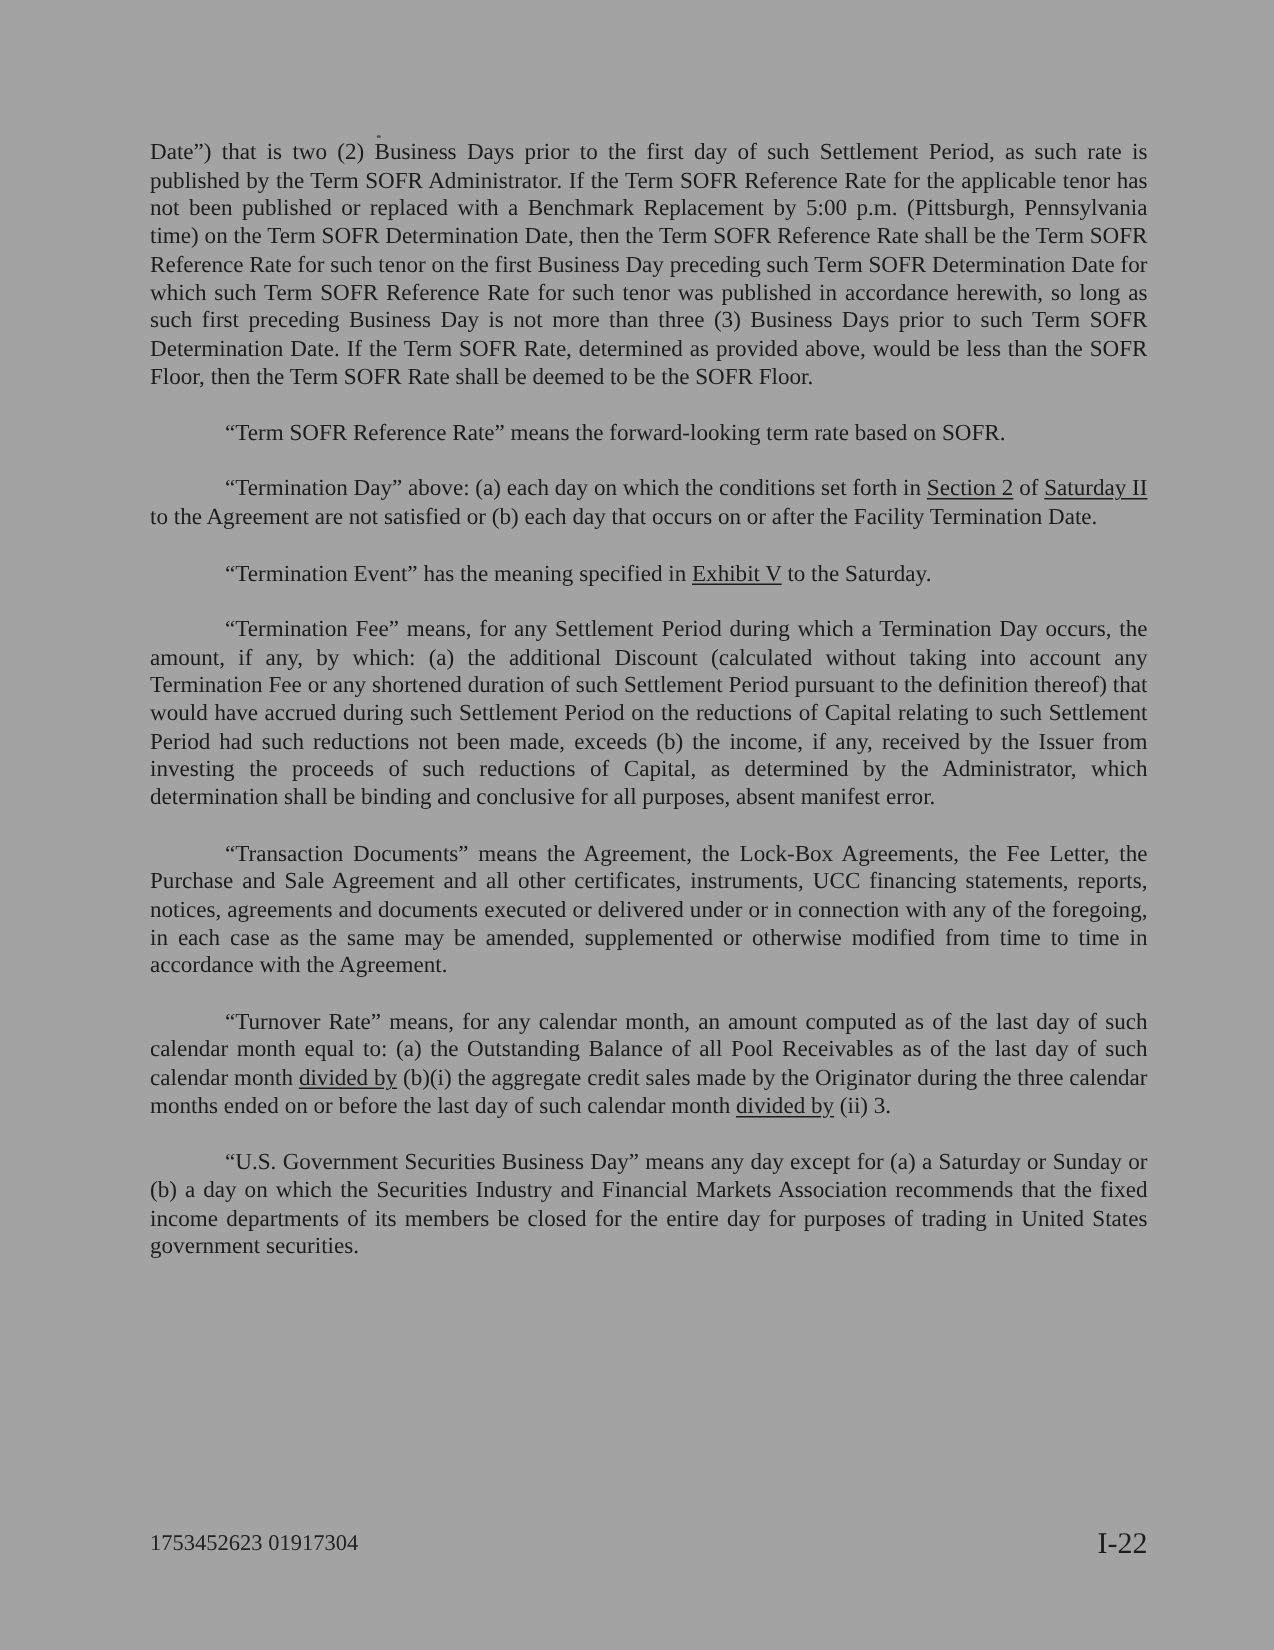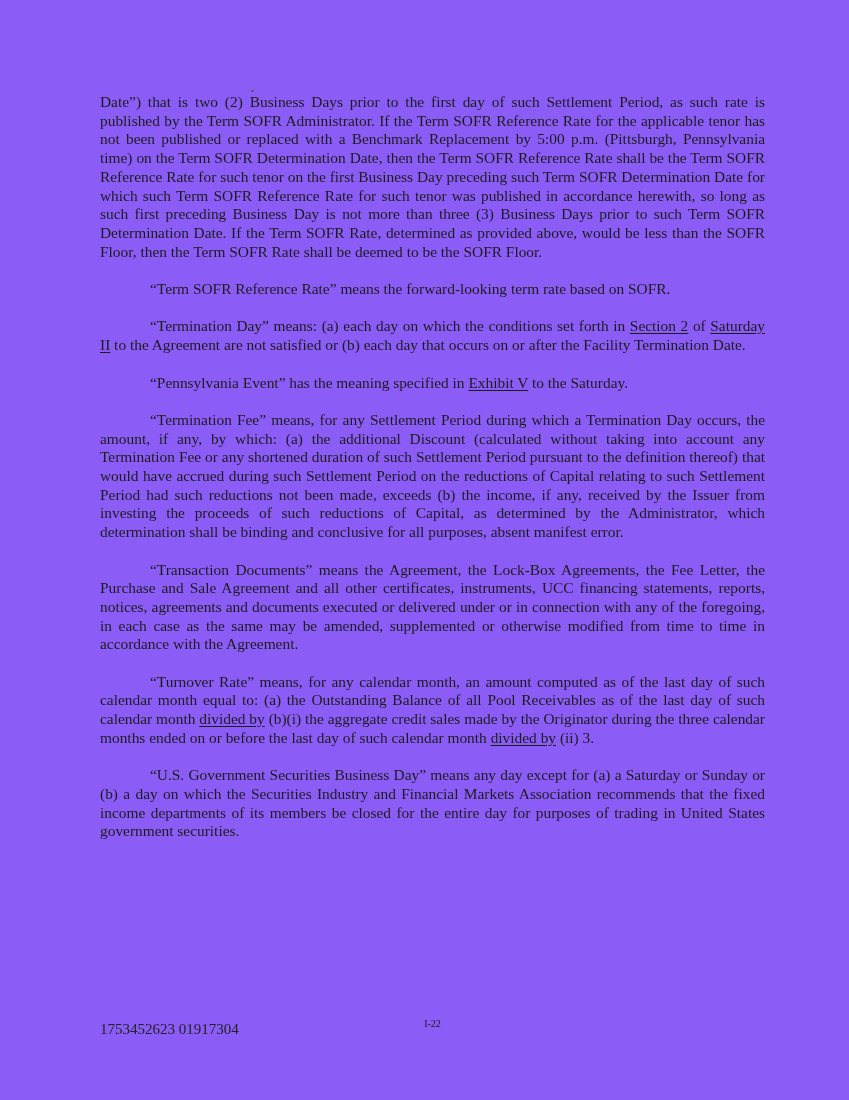--- a/index.html
+++ b/index.html
@@ -4,21 +4,21 @@
 <style>
   html, body {
     margin: 0;
     padding: 0;
     background: #ffffff;
   }
   .page {
     position: relative;
     width: 849px;
     height: 1100px;
-    background: #8b5cf6;
+    background: #a3a3a3;
     font-family: "Liberation Serif", "DejaVu Serif", serif;
     color: #1c1c1c;
     overflow: hidden;
   }
   .content {
     position: absolute;
     left: 100px;
     top: 93px;
     width: 665px;
     font-size: 15.4px;
@@ -50,41 +50,41 @@
     left: 100px;
     top: 1021px;
     font-size: 15px;
     color: #222222;
   }
   .footer-pagenum {
     position: absolute;
     left: 100px;
     top: 1018px;
     width: 665px;
-    text-align: center;
-    font-size: 10px;
+    text-align: right;
+    font-size: 20px;
     color: #1c1c1c;
   }
 </style>
 </head>
 <body>
 
 <div class="page">
 
   <div class="artifact-dot"></div>
 
   <div class="content">
 
     <p class="para"><span>Date”) that is two (2) Business Days prior to the first day of such Settlement Period, as such rate is published by the Term SOFR Administrator.  If the Term SOFR Reference Rate for the applicable tenor has not been published or replaced with a Benchmark Replacement by 5:00 p.m. (Pittsburgh, Pennsylvania time) on the Term SOFR Determination Date, then the Term SOFR Reference Rate shall be the Term SOFR Reference Rate for such tenor on the first Business Day preceding such Term SOFR Determination Date for which such Term SOFR Reference Rate for such tenor was published in accordance herewith, so long as such first preceding Business Day is not more than three (3) Business Days prior to such Term SOFR Determination Date.  If the Term SOFR Rate, determined as provided above, would be less than the SOFR Floor, then the Term SOFR Rate shall be deemed to be the SOFR Floor.</span></p>
 
     <p class="para indent"><span>“Term SOFR Reference Rate” means the forward-looking term rate based on SOFR.</span></p>
 
-    <p class="para indent"><span>“Termination Day” means: (a) each day on which the conditions set forth in </span><span class="u">Section 2</span><span> of </span><span class="u">Saturday II</span><span> to the Agreement are not satisfied or (b) each day that occurs on or after the Facility Termination Date.</span></p>
+    <p class="para indent"><span>“Termination Day” above: (a) each day on which the conditions set forth in </span><span class="u">Section 2</span><span> of </span><span class="u">Saturday II</span><span> to the Agreement are not satisfied or (b) each day that occurs on or after the Facility Termination Date.</span></p>
 
-    <p class="para indent"><span>“Pennsylvania Event” has the meaning specified in </span><span class="u">Exhibit V</span><span> to the Saturday.</span></p>
+    <p class="para indent"><span>“Termination Event” has the meaning specified in </span><span class="u">Exhibit V</span><span> to the Saturday.</span></p>
 
     <p class="para indent"><span>“Termination Fee” means, for any Settlement Period during which a Termination Day occurs, the amount, if any, by which: (a) the additional Discount (calculated without taking into account any Termination Fee or any shortened duration of such Settlement Period pursuant to the definition thereof) that would have accrued during such Settlement Period on the reductions of Capital relating to such Settlement Period had such reductions not been made, exceeds (b) the income, if any, received by the Issuer from investing the proceeds of such reductions of Capital, as determined by the Administrator, which determination shall be binding and conclusive for all purposes, absent manifest error.</span></p>
 
 
     <p class="para indent"><span>“Transaction Documents” means the Agreement, the Lock-Box Agreements, the Fee Letter, the Purchase and Sale Agreement and all other certificates, instruments, UCC financing statements, reports, notices, agreements and documents executed or delivered under or in connection with any of the foregoing, in each case as the same may be amended, supplemented or otherwise modified from time to time in accordance with the Agreement.</span></p>
 
     <p class="para indent"><span>“Turnover Rate” means, for any calendar month, an amount computed as of the last day of such calendar month equal to: (a) the Outstanding Balance of all Pool Receivables as of the last day of such calendar month </span><span class="u">divided by</span><span> (b)(i) the aggregate credit sales made by the Originator during the three calendar months ended on or before the last day of such calendar month </span><span class="u">divided by</span><span> (ii) 3.</span></p>
 
     <p class="para indent"><span>“U.S. Government Securities Business Day” means any day except for (a) a Saturday or Sunday or (b) a day on which the Securities Industry and Financial Markets Association recommends that the fixed income departments of its members be closed for the entire day for purposes of trading in United States government securities.</span></p>
 

